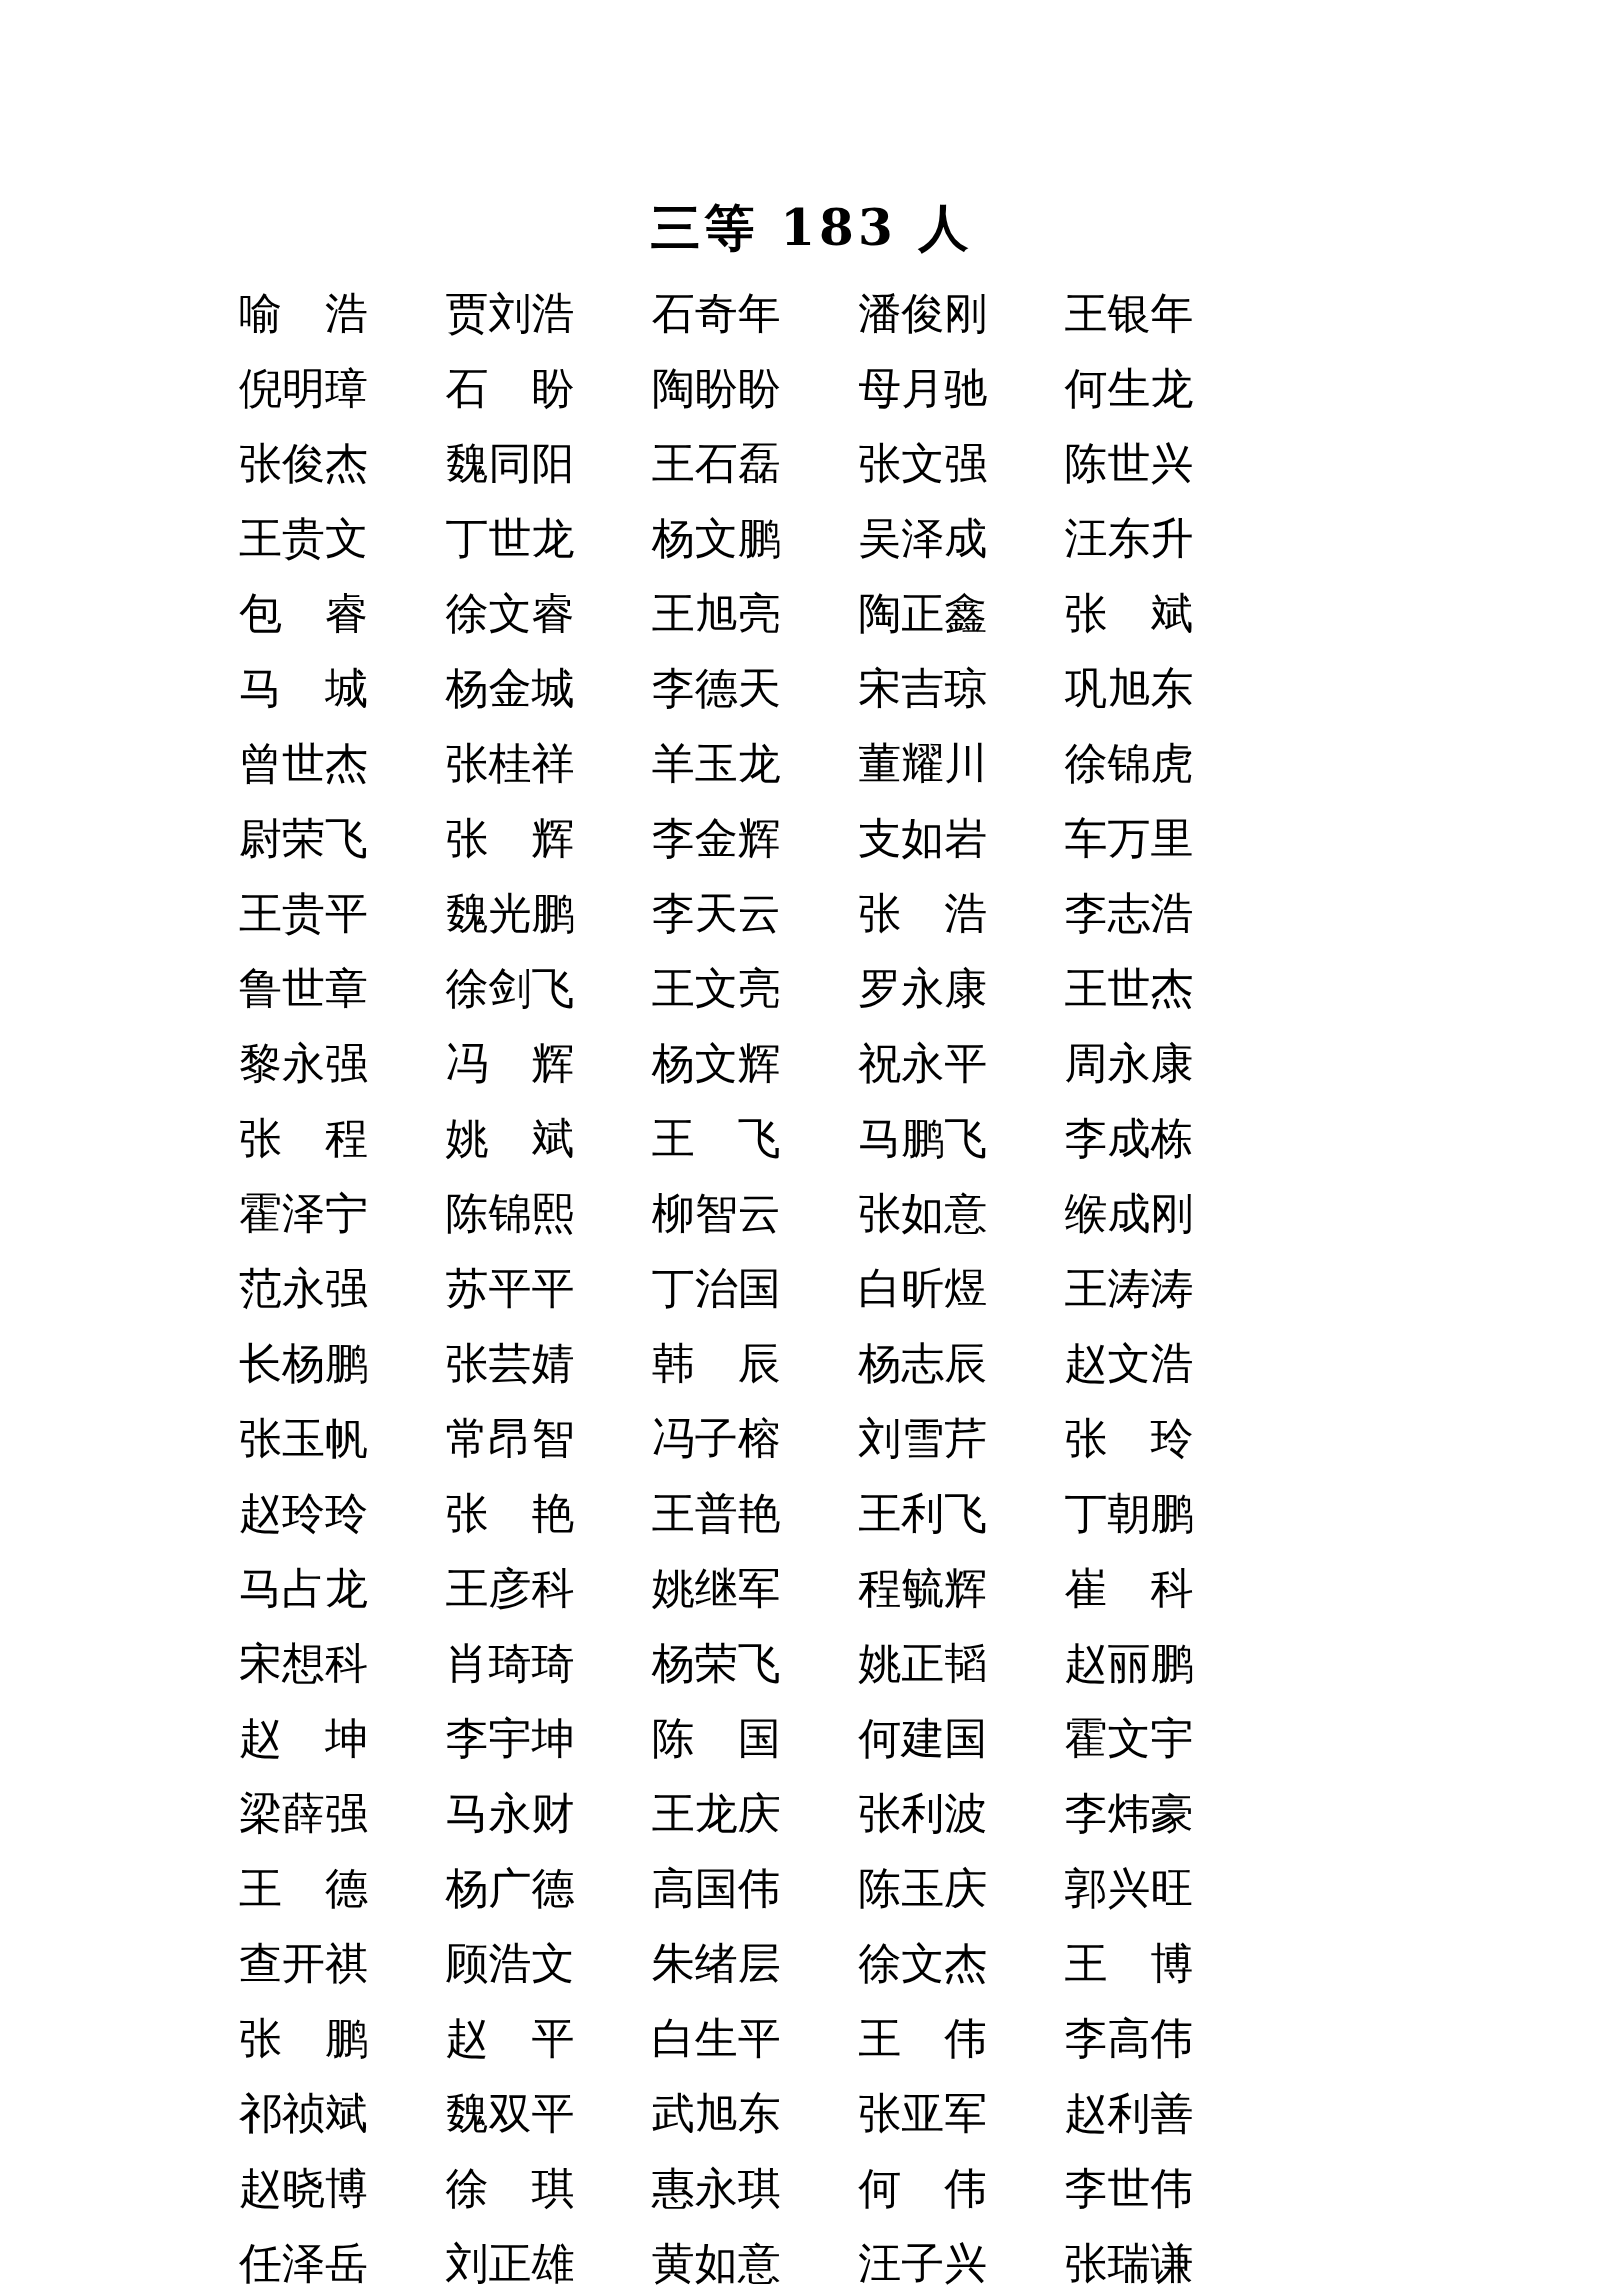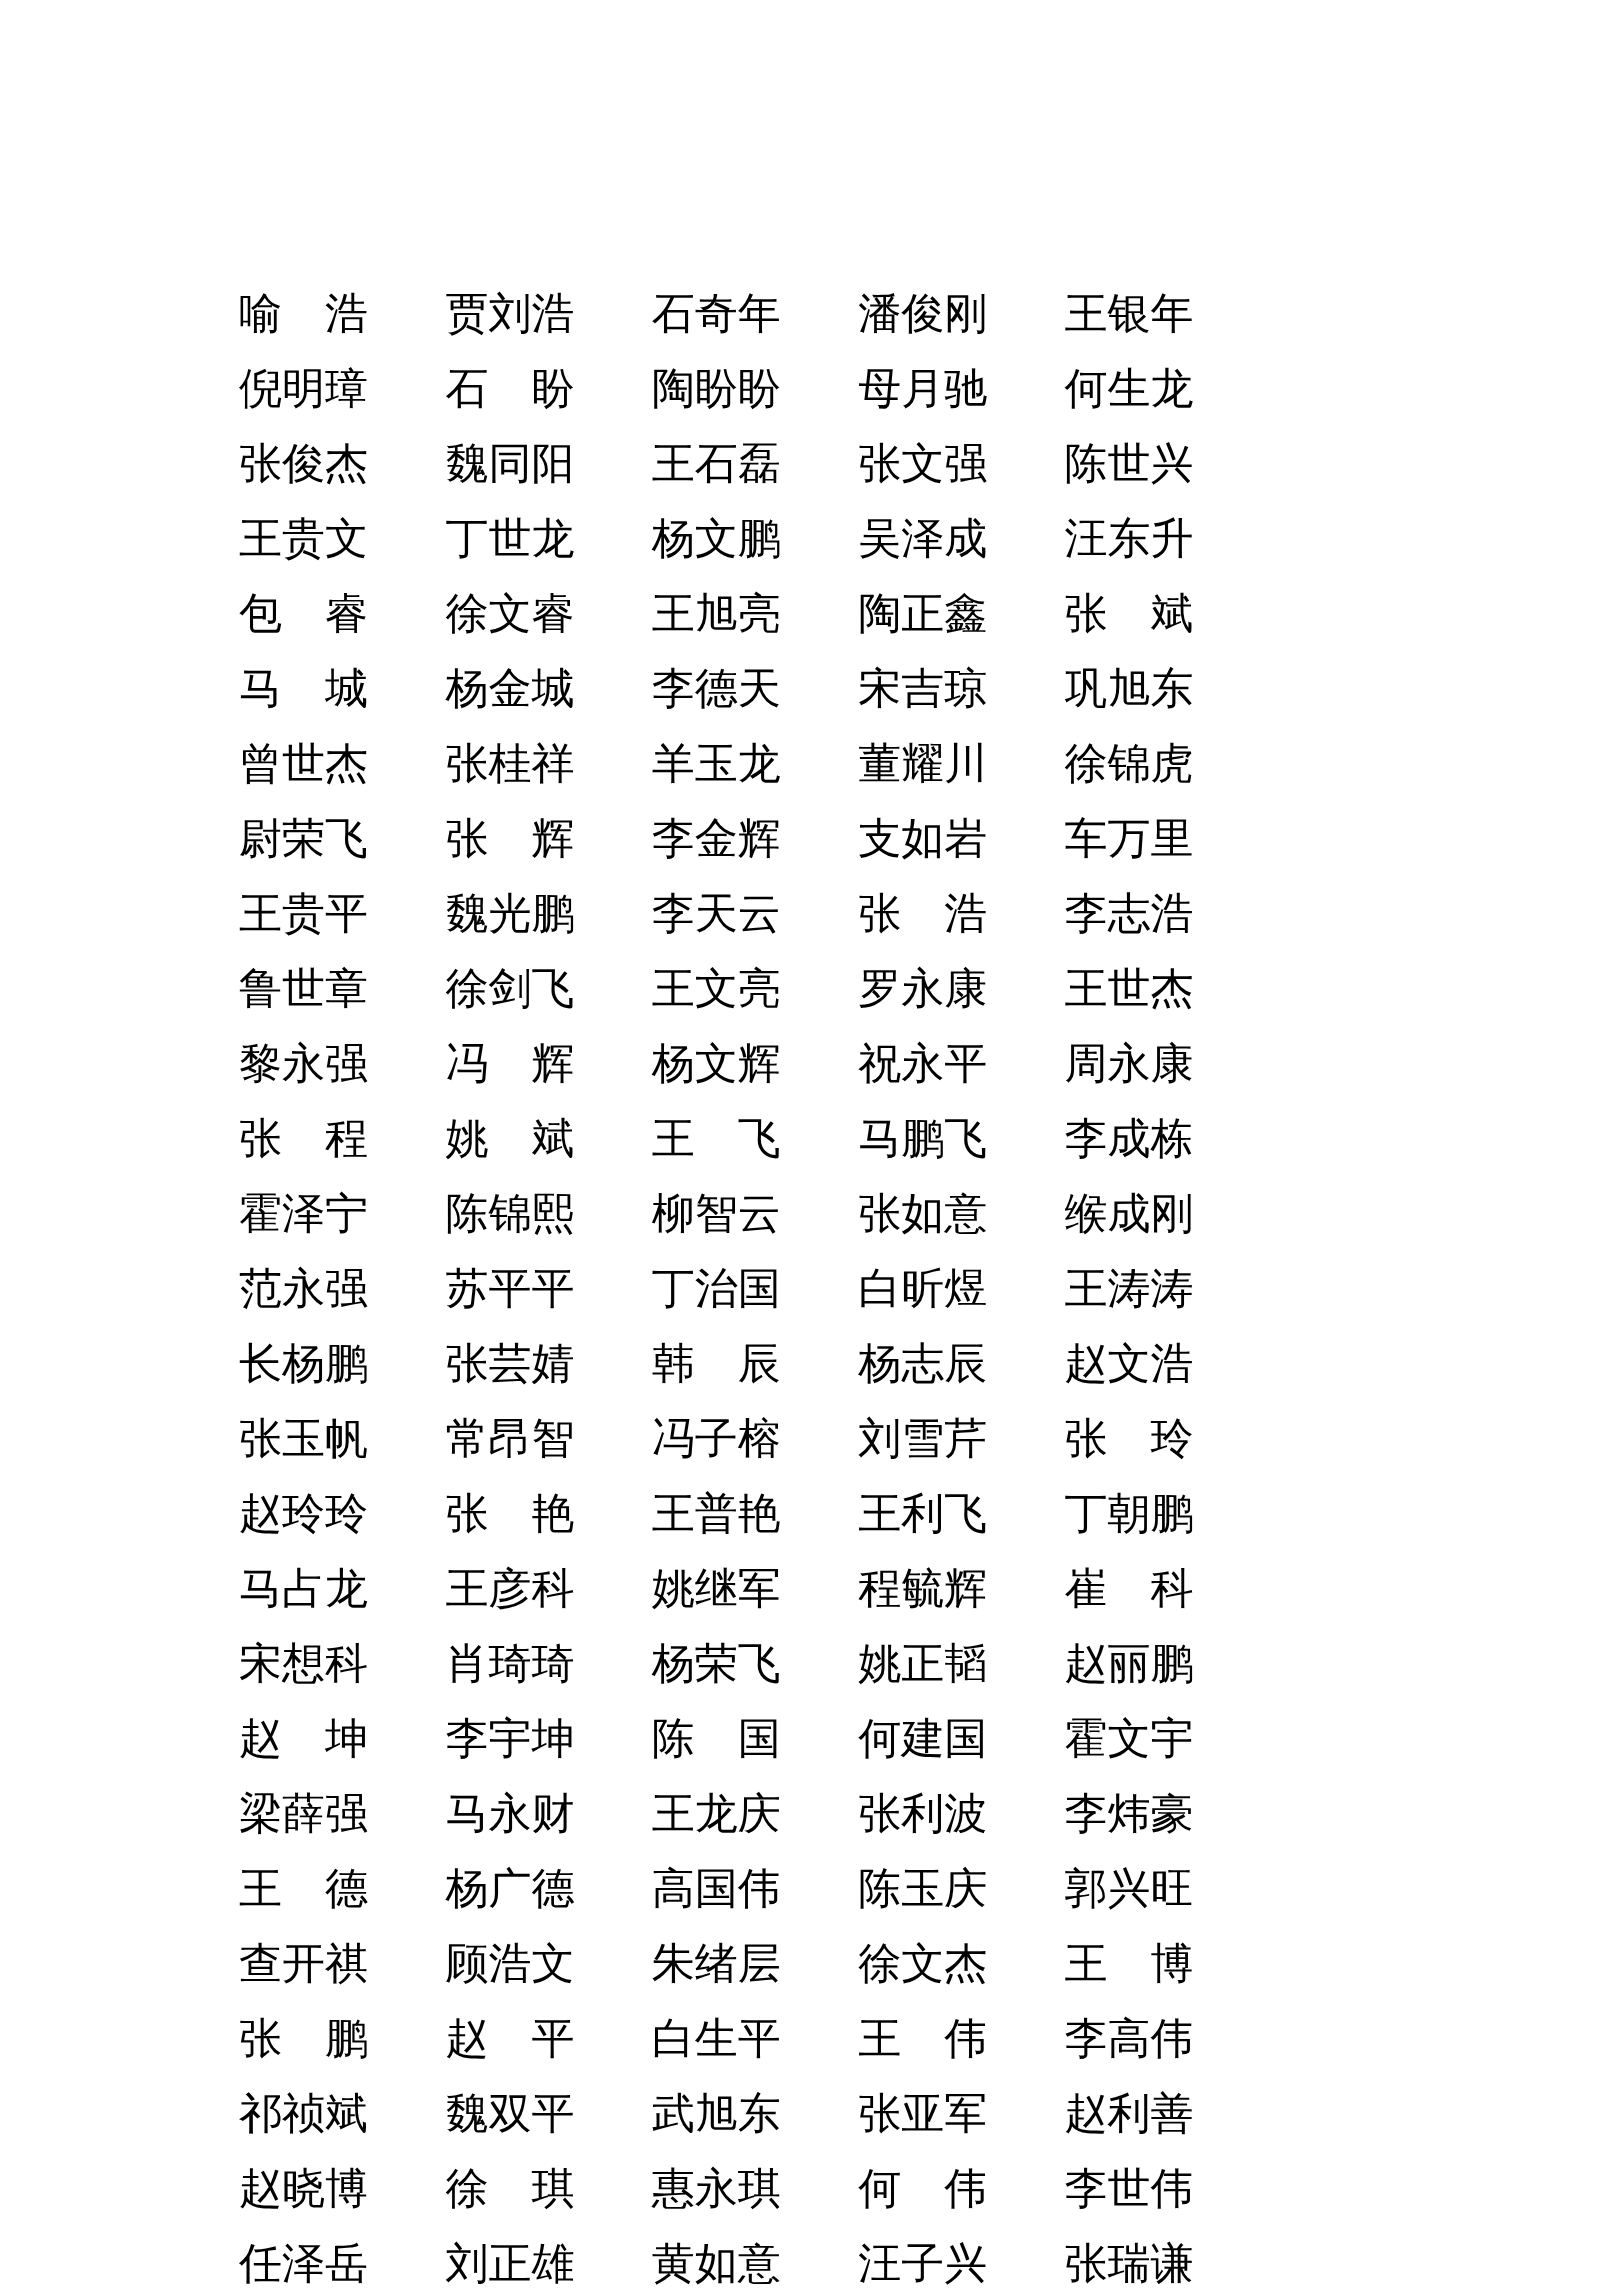--- a/index.html
+++ b/index.html
@@ -39,20 +39,21 @@
     font-size: 43px;
     font-weight: 400;
     white-space: pre;
     line-height: 1;
   }
 </style>
 </head>
 <body>
 
 <div class="page">
+  <div class="doc-title">三等 183 人</div>
   <div class="names-grid">
       <div class="name">喻　浩</div>
       <div class="name">贾刘浩</div>
       <div class="name">石奇年</div>
       <div class="name">潘俊刚</div>
       <div class="name">王银年</div>
       <div class="name">倪明璋</div>
       <div class="name">石　盼</div>
       <div class="name">陶盼盼</div>
       <div class="name">母月驰</div>

